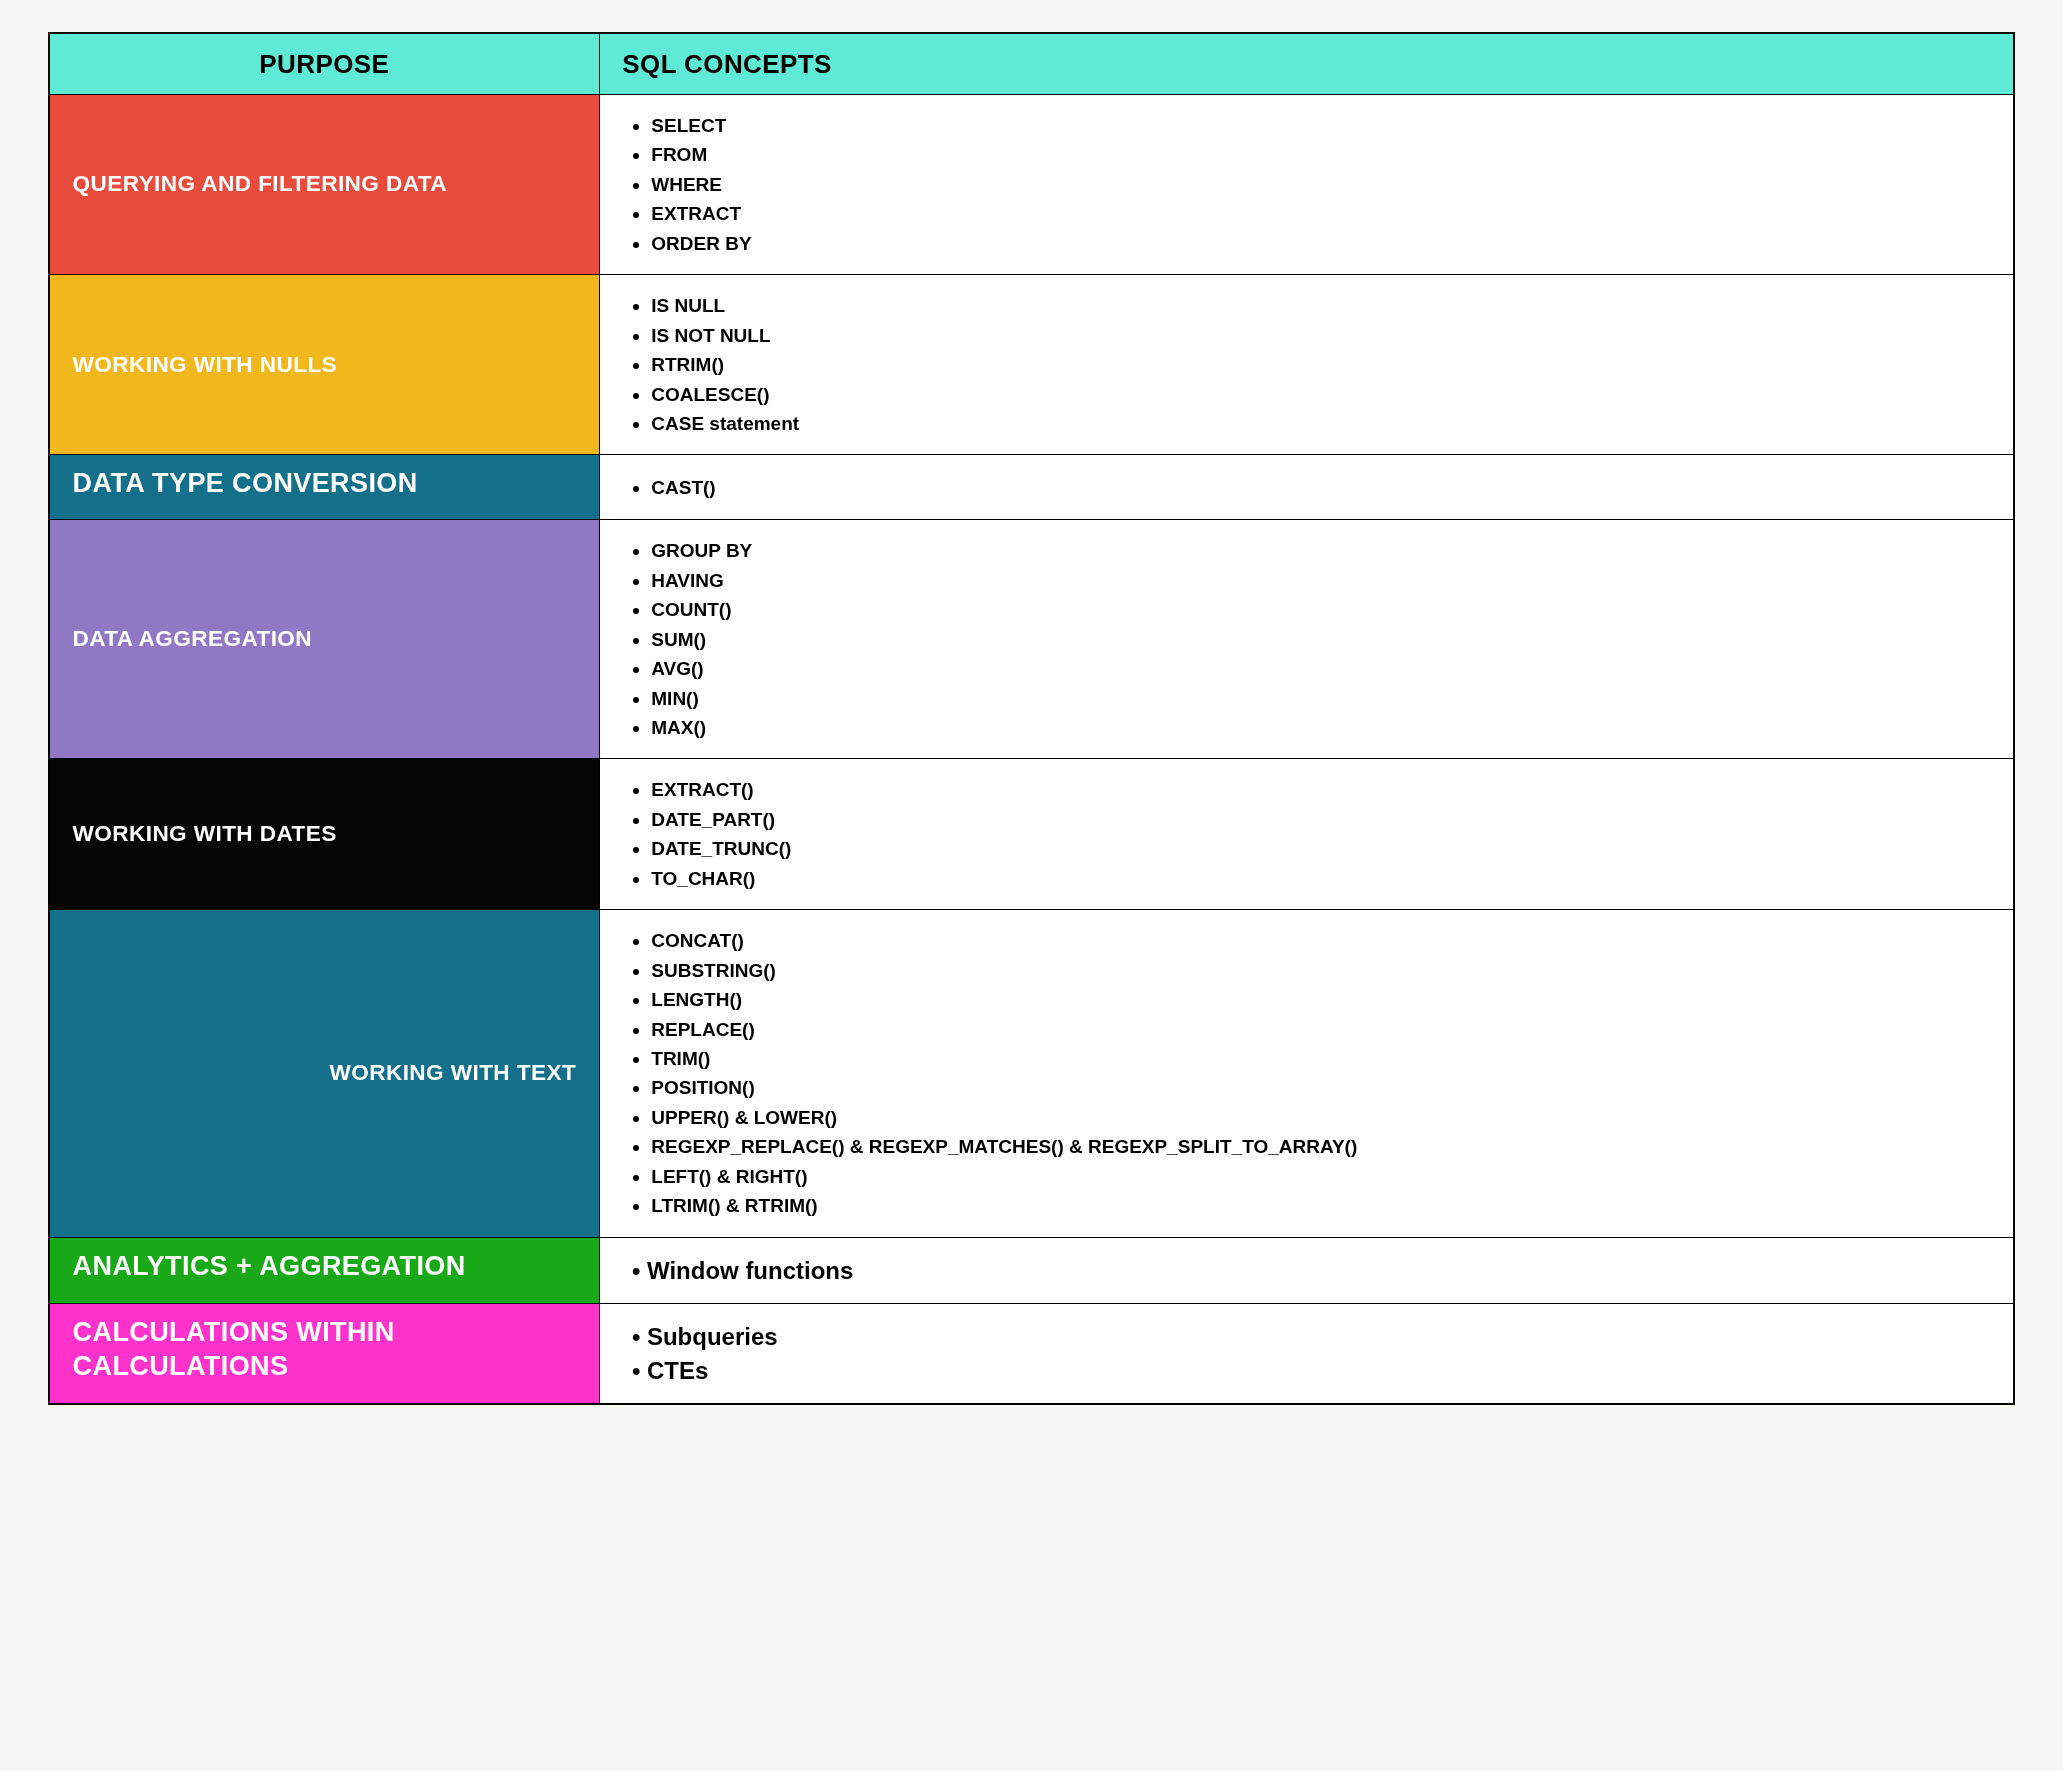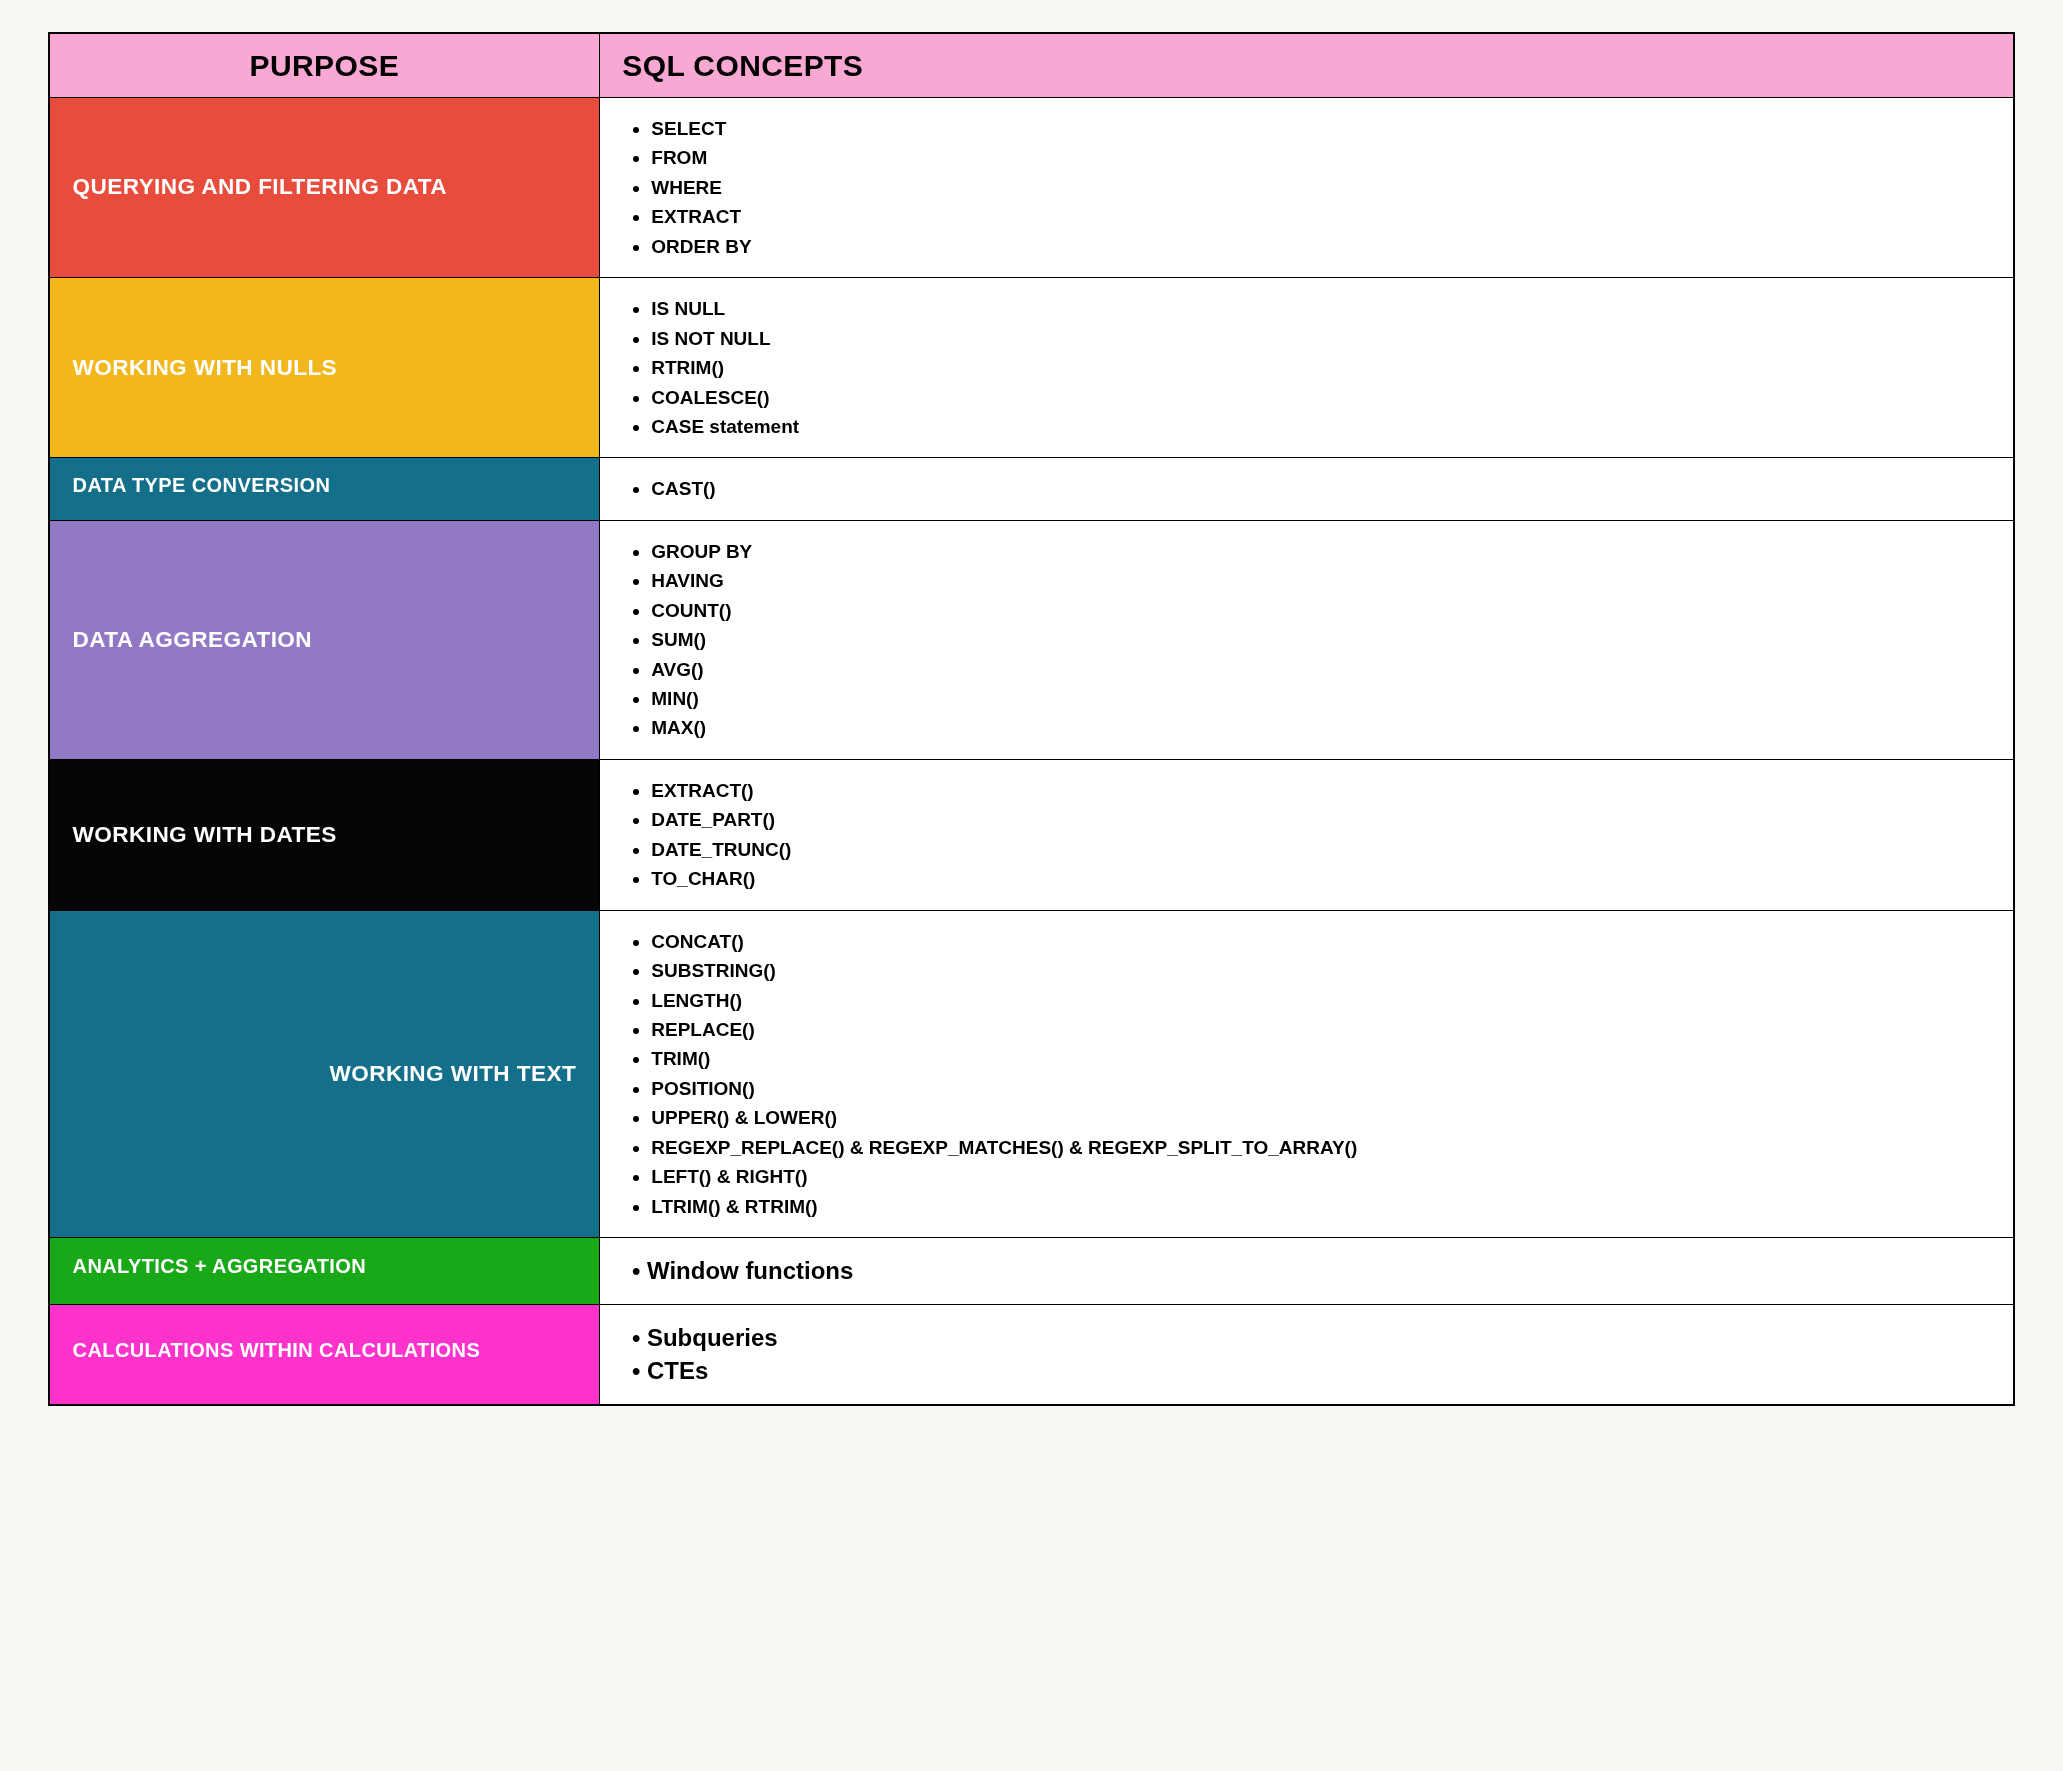--- a/index.html
+++ b/index.html
@@ -10,25 +10,25 @@
     }
     table {
       width: 100%;
       border-collapse: collapse;
       border: 2.4px solid #000;
       background: #fff;
     }
     th {
       border: 1.6px solid #000;
       padding: 14.5px 22.6px;
-      font-size: 30px;
+      font-size: 26px;
       font-weight: 800;
       letter-spacing: 0.4px;
       text-align: left;
-      background: #f9a8d4;
+      background: #5eead4;
     }
     th:first-child { text-align: center; width: 28%; }
     td { border: 1.6px solid #000; vertical-align: middle; }
     td.purpose-cell {
       padding: 19.3px 22.6px;
       font-size: 22.6px;
       font-weight: 800;
       letter-spacing: 0.4px;
       color: #fff;
       text-transform: uppercase;
@@ -59,21 +59,21 @@
     
     .c-red   { background: #e74c3c; margin-top: 26px; }
     .c-amber { background: #f1b71c; }
     .c-teal  { background: #14708a; }
     .c-purple{ background: #9178c4; }
     .c-black { background: #050505; margin-top: 16px; }
     .c-teal2 { background: #14708a; text-align: right; }
     .c-green { background: #18a818; }
     .c-pink  { background: #ff33cc; }
     
-    .tight td.purpose-cell { padding-top: 11.3px; padding-bottom: 19px; font-size: 20px; }
+    .tight td.purpose-cell { padding-top: 11.3px; padding-bottom: 19px; font-size: 27px; }
   </style>
 </head>
 <body>
 
 <table>
   <thead>
     <tr>
       <th>PURPOSE</th>
       <th>SQL CONCEPTS</th>
     </tr>

